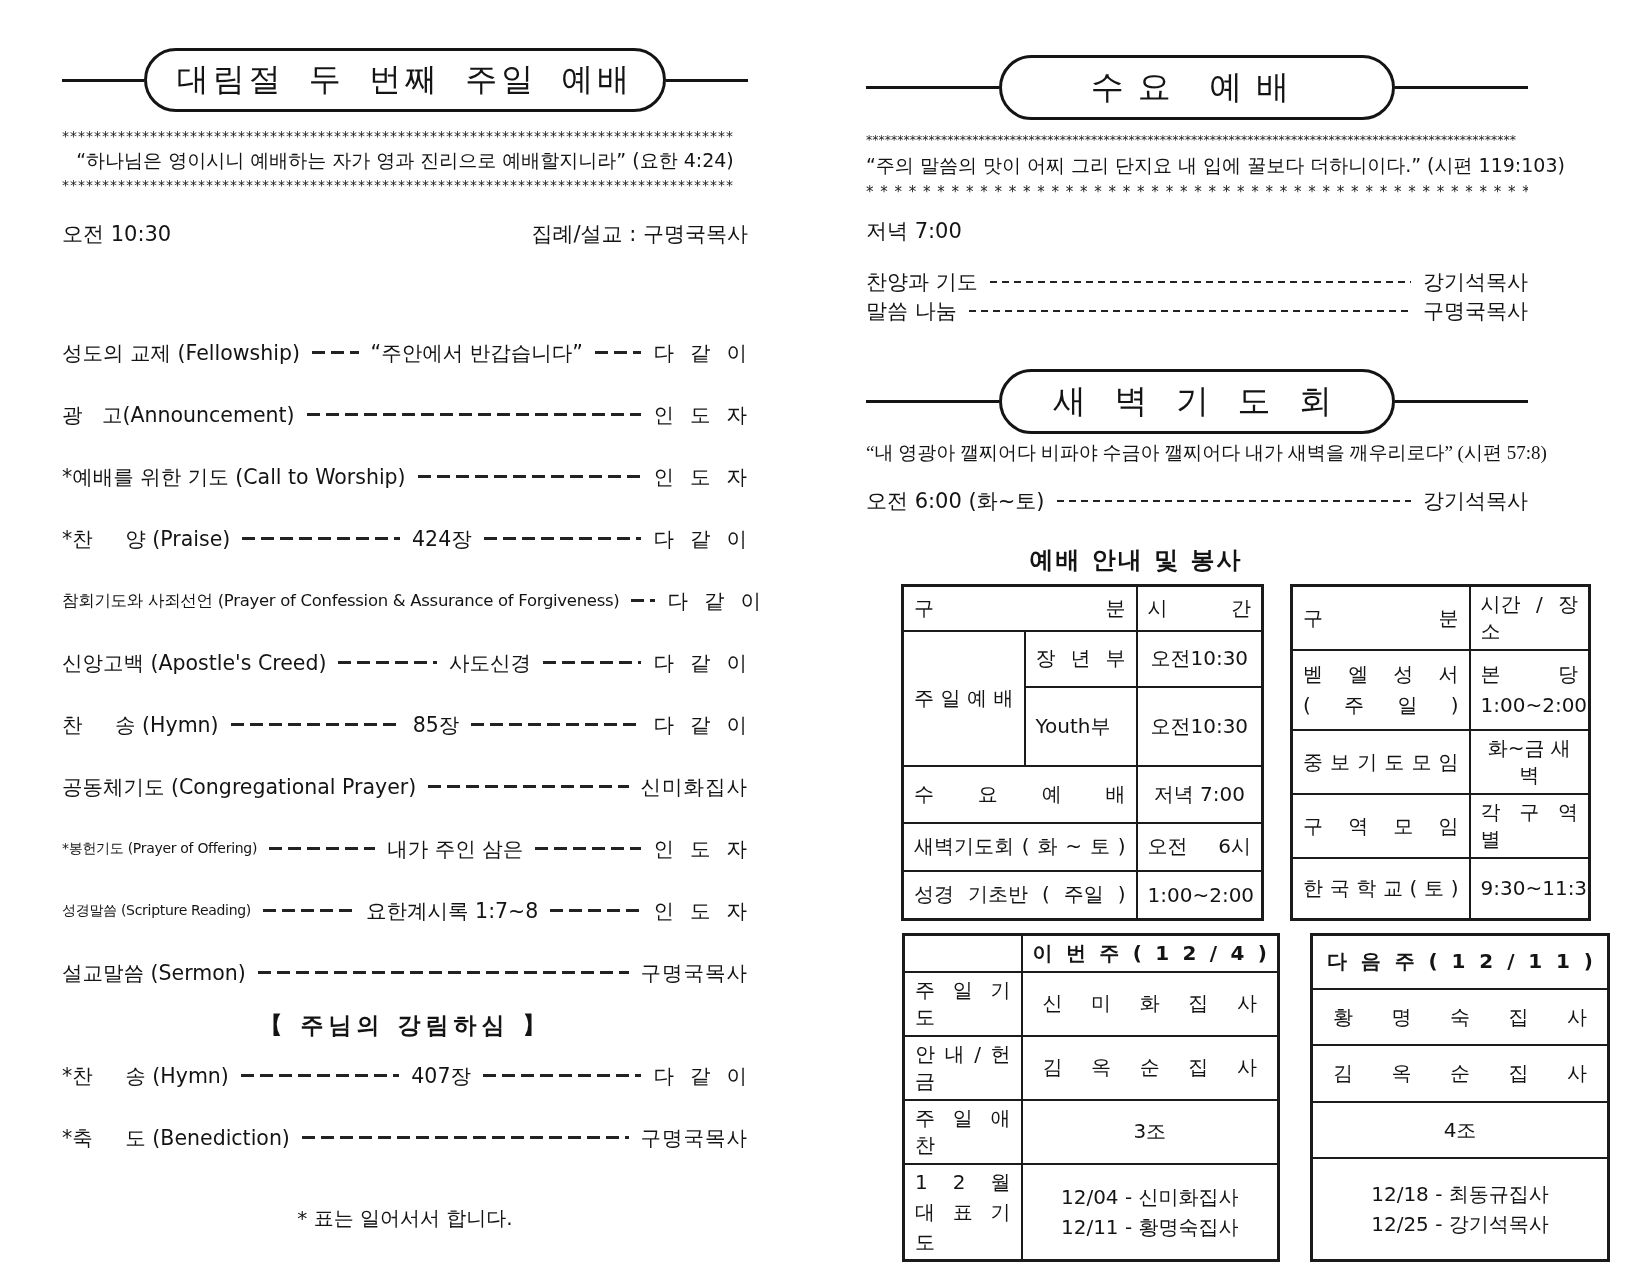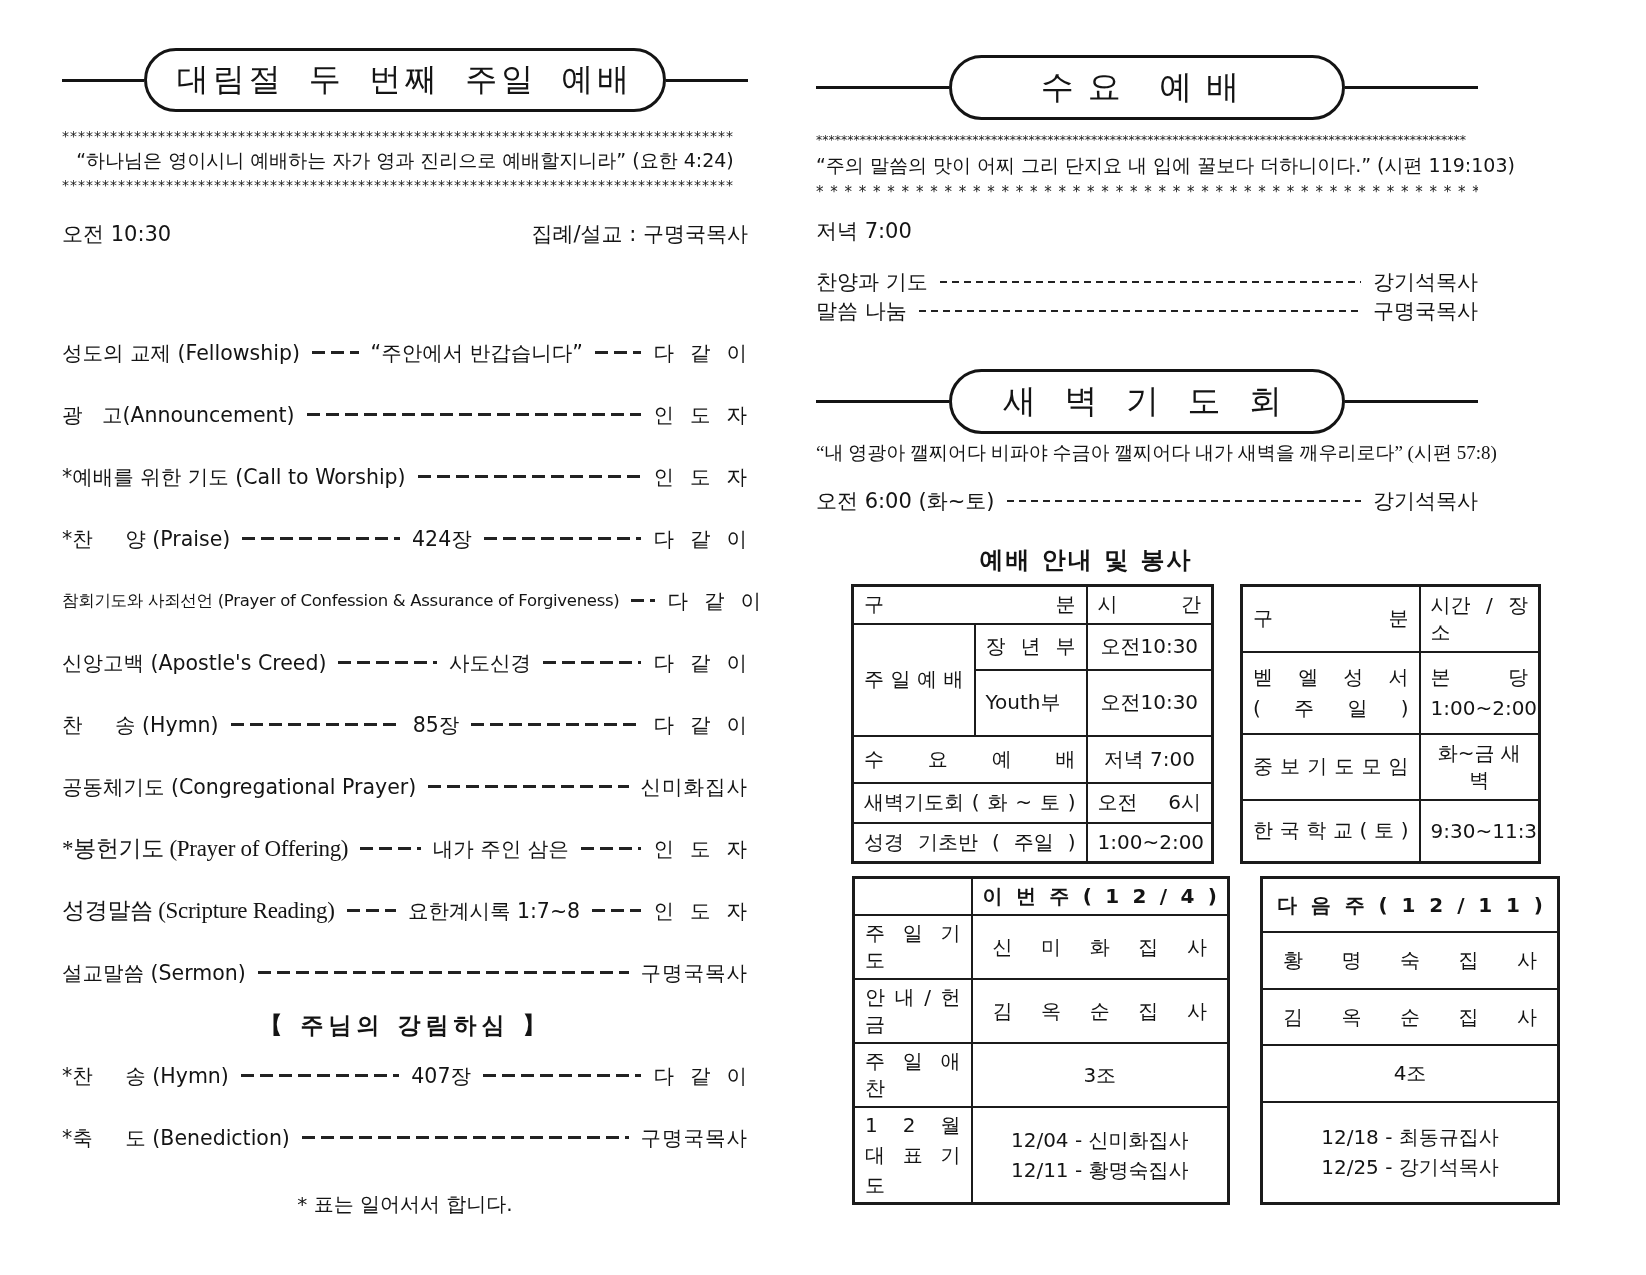--- a/index.html
+++ b/index.html
@@ -37,27 +37,27 @@
   
   .page-left { position:absolute; left:62px; top:48px; width:686px; }
   .page-left .pill { font-size:32px; letter-spacing:4px; word-spacing:10px; min-width:452px; }
   .page-left .stars { margin-top:16px; }
   .page-left .verse { margin:3px 0; }
   .meta-row { display:flex; justify-content:space-between; margin-top:26px; font-size:21px; }
   .order { margin-top:74px; }
   .worship-row { display:flex; align-items:center; height:62px; font-size:20.5px; }
   .row-label { white-space:pre; }
   .row-label.cond { font-size:16.5px; letter-spacing:-0.3px; }
-  .row-label.cond2 { font-size:23px; letter-spacing:-0.3px;font-family:Liberation Serif, serif; }
+  .row-label.cond2 { font-size:14px; letter-spacing:-0.3px; }
   .row-mid { white-space:pre; }
   .row-right { white-space:pre; letter-spacing:1px; }
   .sermon-title { text-align:center; font-size:23px; font-weight:bold; letter-spacing:5px; margin:6px 0 4px 0; }
-  .stand-note { text-align:center; font-size:20px; margin-top:22px; }
+  .stand-note { text-align:center; font-size:20px; margin-top:36px; }
   
-  .page-right { position:absolute; left:816px; top:55px; width:662px; }
+  .page-right { position:absolute; left:866px; top:55px; width:662px; }
   .page-right .pill { font-size:33px; min-width:396px; }
   .pill-wed { letter-spacing:14px; }
   .pill-dawn { letter-spacing:9px; }
   .page-right .stars.dense { margin-top:12px; font-size:12.5px; letter-spacing:0; }
   .page-right .stars.spaced { font-size:15px; margin-top:4px; }
   .page-right .verse { margin-top:6px; }
   .time-line { font-size:21px; margin-top:16px; }
   .ministry { margin-top:22px; }
   .min-row { display:flex; align-items:center; height:29px; font-size:21px; }
   .dawn-band { margin-top:44px; }
@@ -315,20 +315,24 @@
           </td>
           <td class="two-line">
             <div class="jt">본 당</div>
             <div class="ct">1:00~2:00</div>
           </td>
         </tr>
         <tr class="r-inter">
           <td class="jt">중 보 기 도 모 임</td>
           <td class="ct">화~금 새벽</td>
         </tr>
+        <tr class="r-dist">
+          <td class="jt">구 역 모 임</td>
+          <td class="jt">각 구 역 별</td>
+        </tr>
         <tr class="r-school">
           <td class="jt">한 국 학 교 ( 토 )</td>
           <td class="ct">9:30~11:30</td>
         </tr>
       </tbody>
         </table>
     </div>
 
     <div class="tables-bottom">
 

